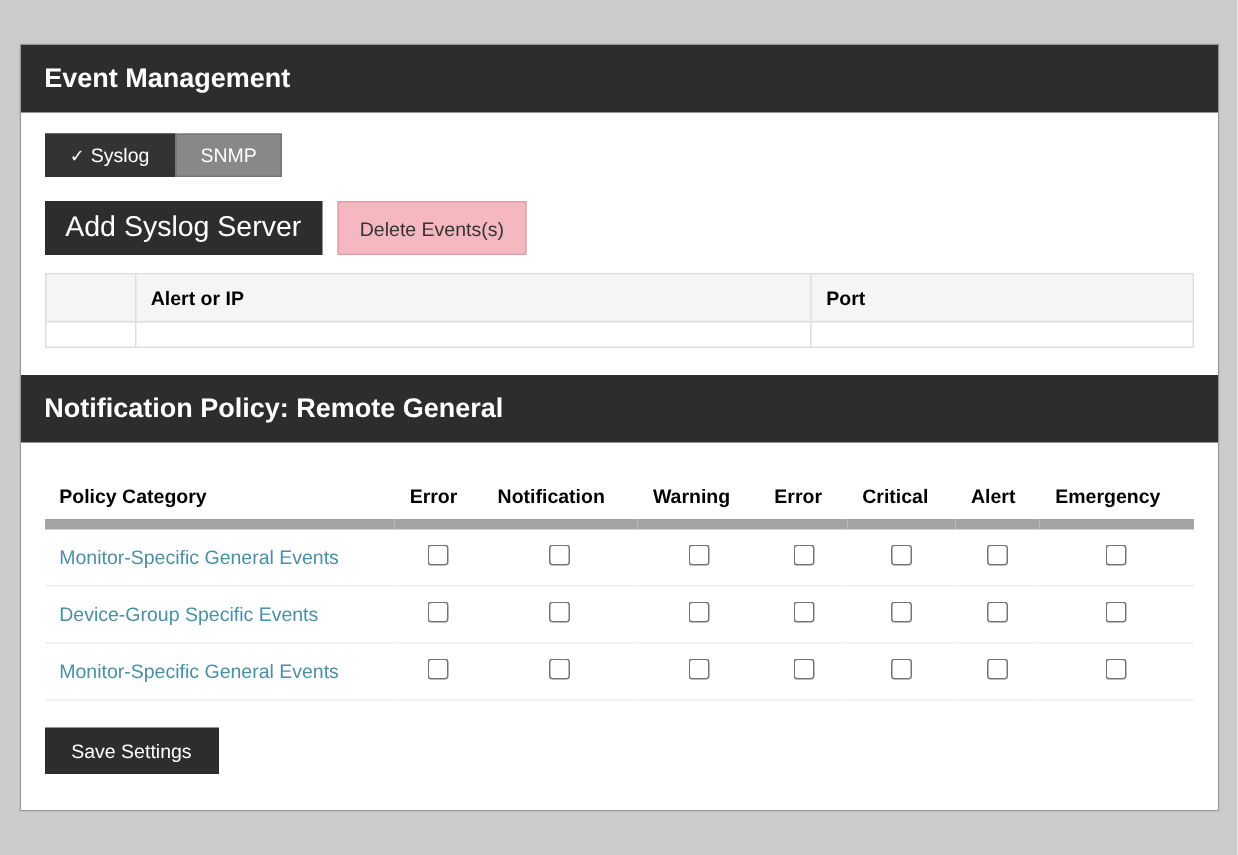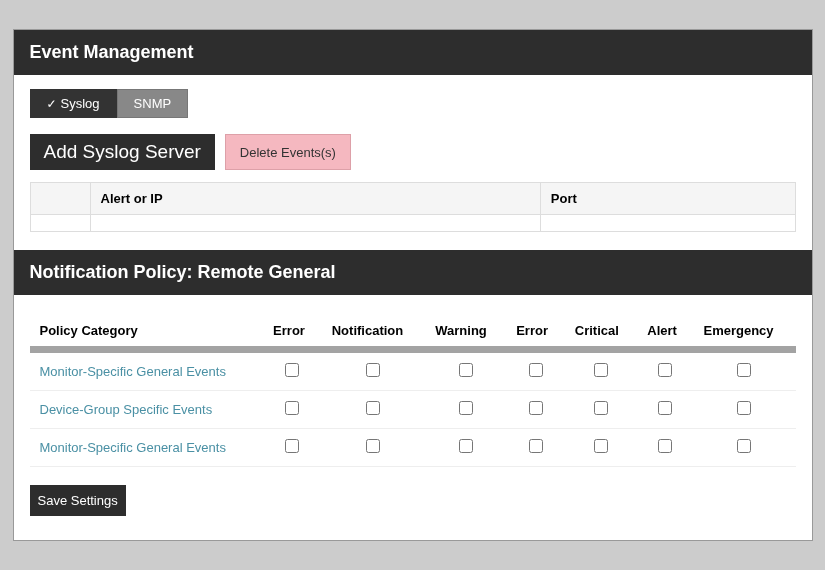--- a/index.html
+++ b/index.html
@@ -126,21 +126,21 @@
       height: 14px;
     }
     .policy-name {
       color: #4a90a4;
       text-decoration: none;
     }
     .col-checkbox {
       text-align: center;
     }
     .save-btn {
-      padding: 8px 8px;
+      padding: 8px 18px;
       background: #2d2d2d;
       color: #fff;
       border: none;
       cursor: pointer;
       font-size: 13px;
       margin: 4px 0 10px 0;
     }
   </style>
 </head>
 <body>

